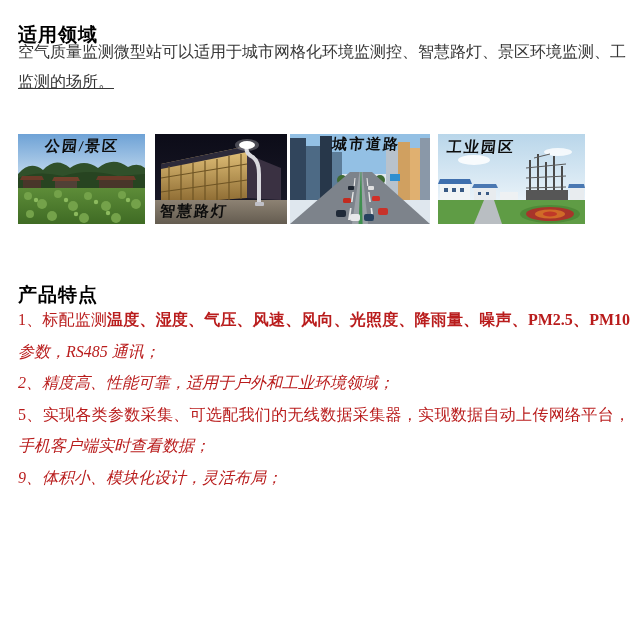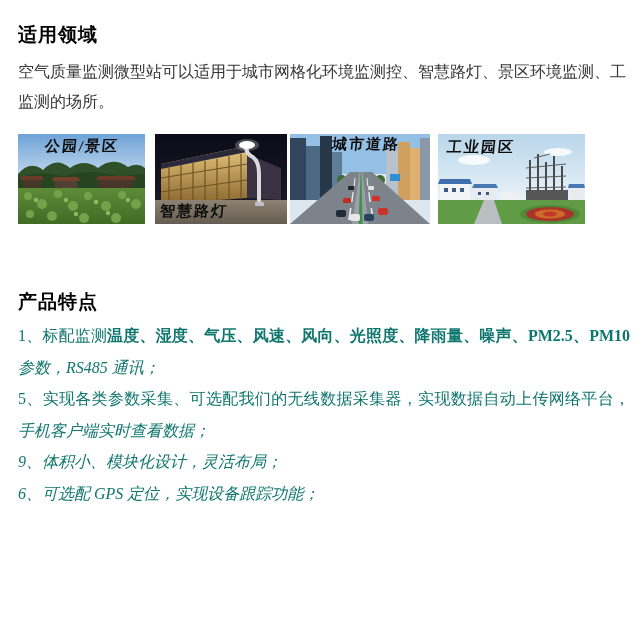--- a/index.html
+++ b/index.html
@@ -4,46 +4,46 @@
 <style>
   html,body{margin:0;padding:0;background:#ffffff;}
   body{width:643px;height:627px;position:relative;overflow:hidden;
        font-family:"Liberation Serif","DejaVu Serif",serif;}
   .page{position:absolute;inset:0;background:#fff;}
 
   .h-title{position:absolute;left:18px;margin:0;font-size:19px;line-height:24px;
            font-weight:bold;color:#000;font-family:"Liberation Sans","DejaVu Sans",sans-serif;
            letter-spacing:1px;}
   #h-apply{top:23px;}
-  #h-features{top:290px;}
+  #h-features{top:283px;}
 
   .para{position:absolute;left:18px;width:608px;color:#363636;font-size:16px;}
   #apply-para{top:37px;}
-  .pline{height:30px;line-height:30px;white-space:nowrap;}
+  .pline{height:30px;line-height:30px;white-space:nowrap;text-decoration:underline;}
   .jline{text-align:justify;text-align-last:justify;text-justify:inter-character;white-space:normal;
-         overflow:hidden;height:30px;line-height:30px;margin-top:20px;}
+         overflow:hidden;height:30px;line-height:30px;}
 
   
   .gallery{position:absolute;left:18px;top:134px;height:90px;display:flex;align-items:stretch;}
   .fig{position:relative;height:90px;overflow:hidden;background:#dfe7ee;}
   .fig svg{display:block;width:100%;height:100%;}
   .fig-label{position:absolute;color:#0d0d0d;font-weight:900;font-size:15px;
              font-family:"Liberation Serif","DejaVu Serif",serif;letter-spacing:2px;
              transform:skewX(-6deg);white-space:nowrap;}
   #fig-park{width:127px;margin-right:10px;}
   #fig-lamp{width:132px;margin-right:3px;}
   #fig-road{width:140px;margin-right:8px;}
   #fig-industry{width:147px;}
   #fig-park .fig-label{top:3px;left:50%;transform:translateX(-50%) skewX(-6deg);}
   #fig-lamp .fig-label{bottom:3px;left:5px;}
   #fig-road .fig-label{top:1px;left:54%;transform:translateX(-50%) skewX(-6deg);}
   #fig-industry .fig-label{top:4px;left:9px;}
 
   
-  .features{position:absolute;left:18px;top:320px;width:612px;color:#0f766e;font-size:16px;}
+  .features{position:absolute;left:18px;top:304px;width:612px;color:#b91c1c;font-size:16px;}
   .fline{height:31.5px;line-height:31.5px;white-space:nowrap;font-style:italic;}
   .fjust{text-align:justify;text-align-last:justify;text-justify:inter-character;
          white-space:normal;overflow:hidden;height:31.5px;line-height:31.5px;}
 </style>
 </head>
 <body>
 
 <div class="page">
 
   <h1 class="h-title" id="h-apply">适用领域</h1>
@@ -240,19 +240,19 @@
       <span class="fig-label">工业园区</span>
     </div>
 
   </div>
 
   <h1 class="h-title" id="h-features">产品特点</h1>
 
   <div class="features">
     <div class="fjust"><span>1、标配监测</span><b>温度、湿度、气压、风速、风向、光照度、降雨量、噪声、PM2.5、PM10</b></div>
     <div class="fline">参数，RS485 通讯；</div>
+    <div class="fline">2、精度高、性能可靠，适用于户外和工业环境领域；</div>
     <div class="fjust">5、实现各类参数采集、可选配我们的无线数据采集器，实现数据自动上传网络平台，</div>
     <div class="fline">手机客户端实时查看数据；</div>
     <div class="fline">9、体积小、模块化设计，灵活布局；</div>
-    <div class="fline">6、可选配 GPS 定位，实现设备跟踪功能；</div>
   </div>
 
 </div>
 
 </body></html>

